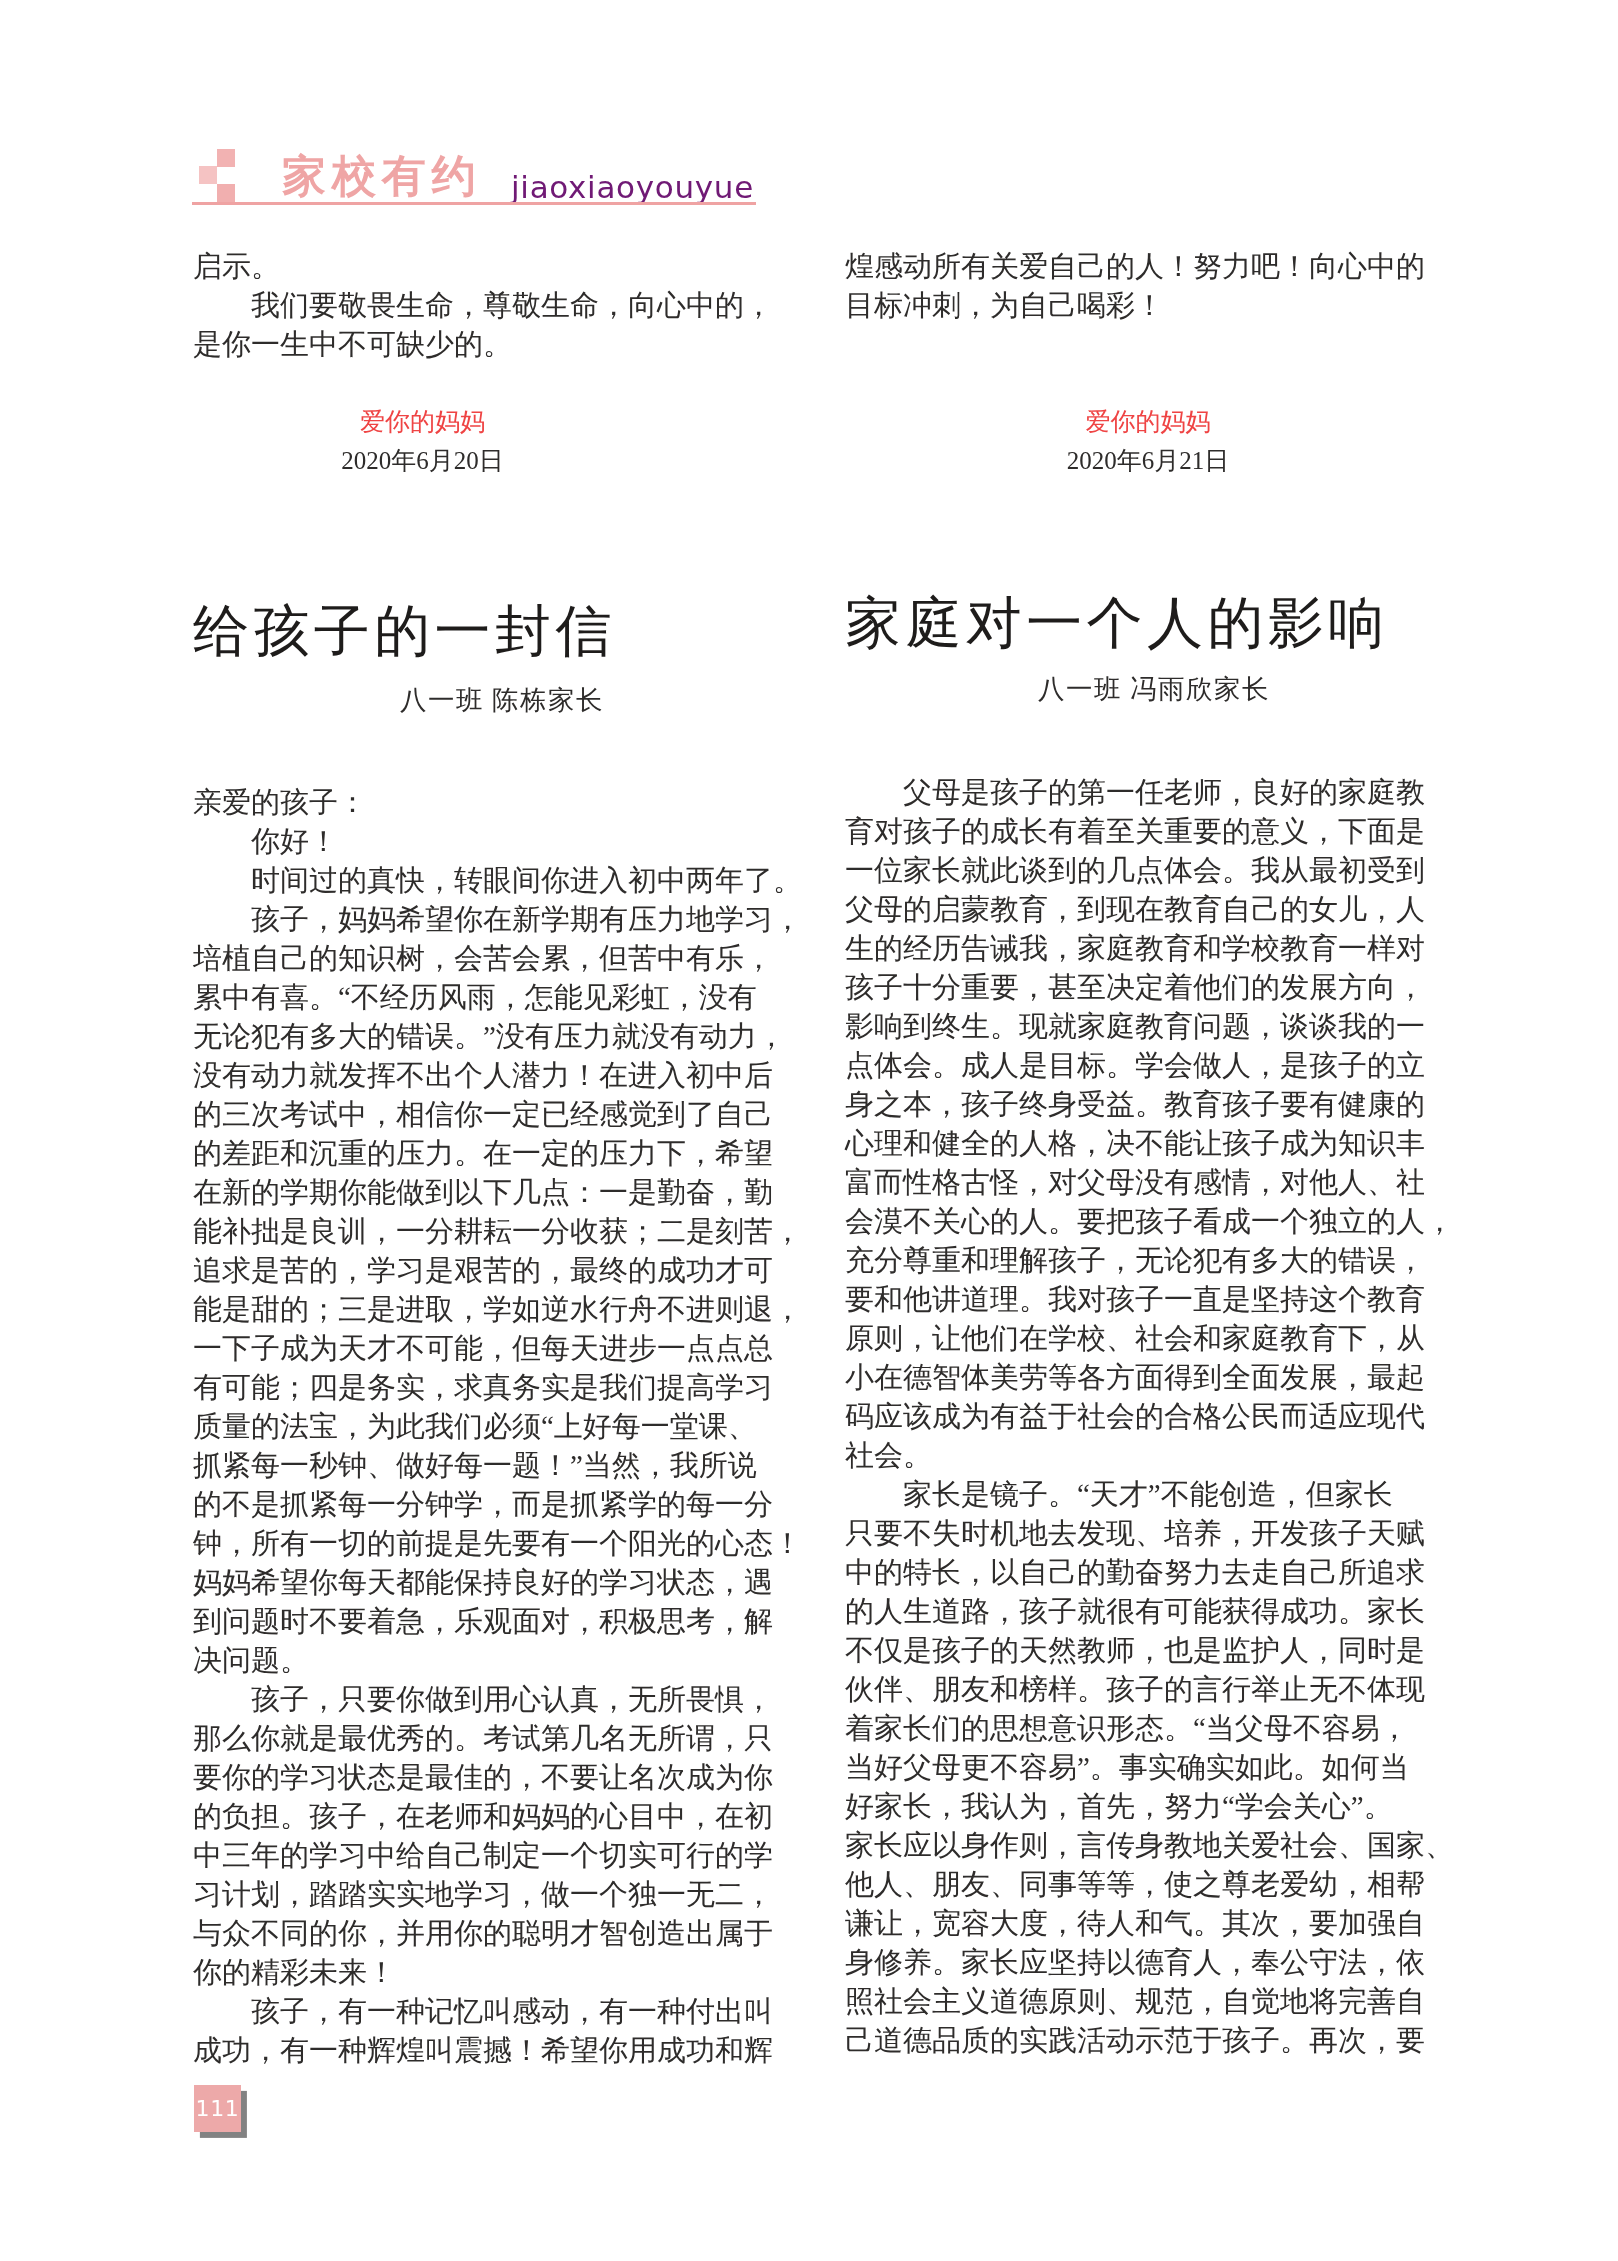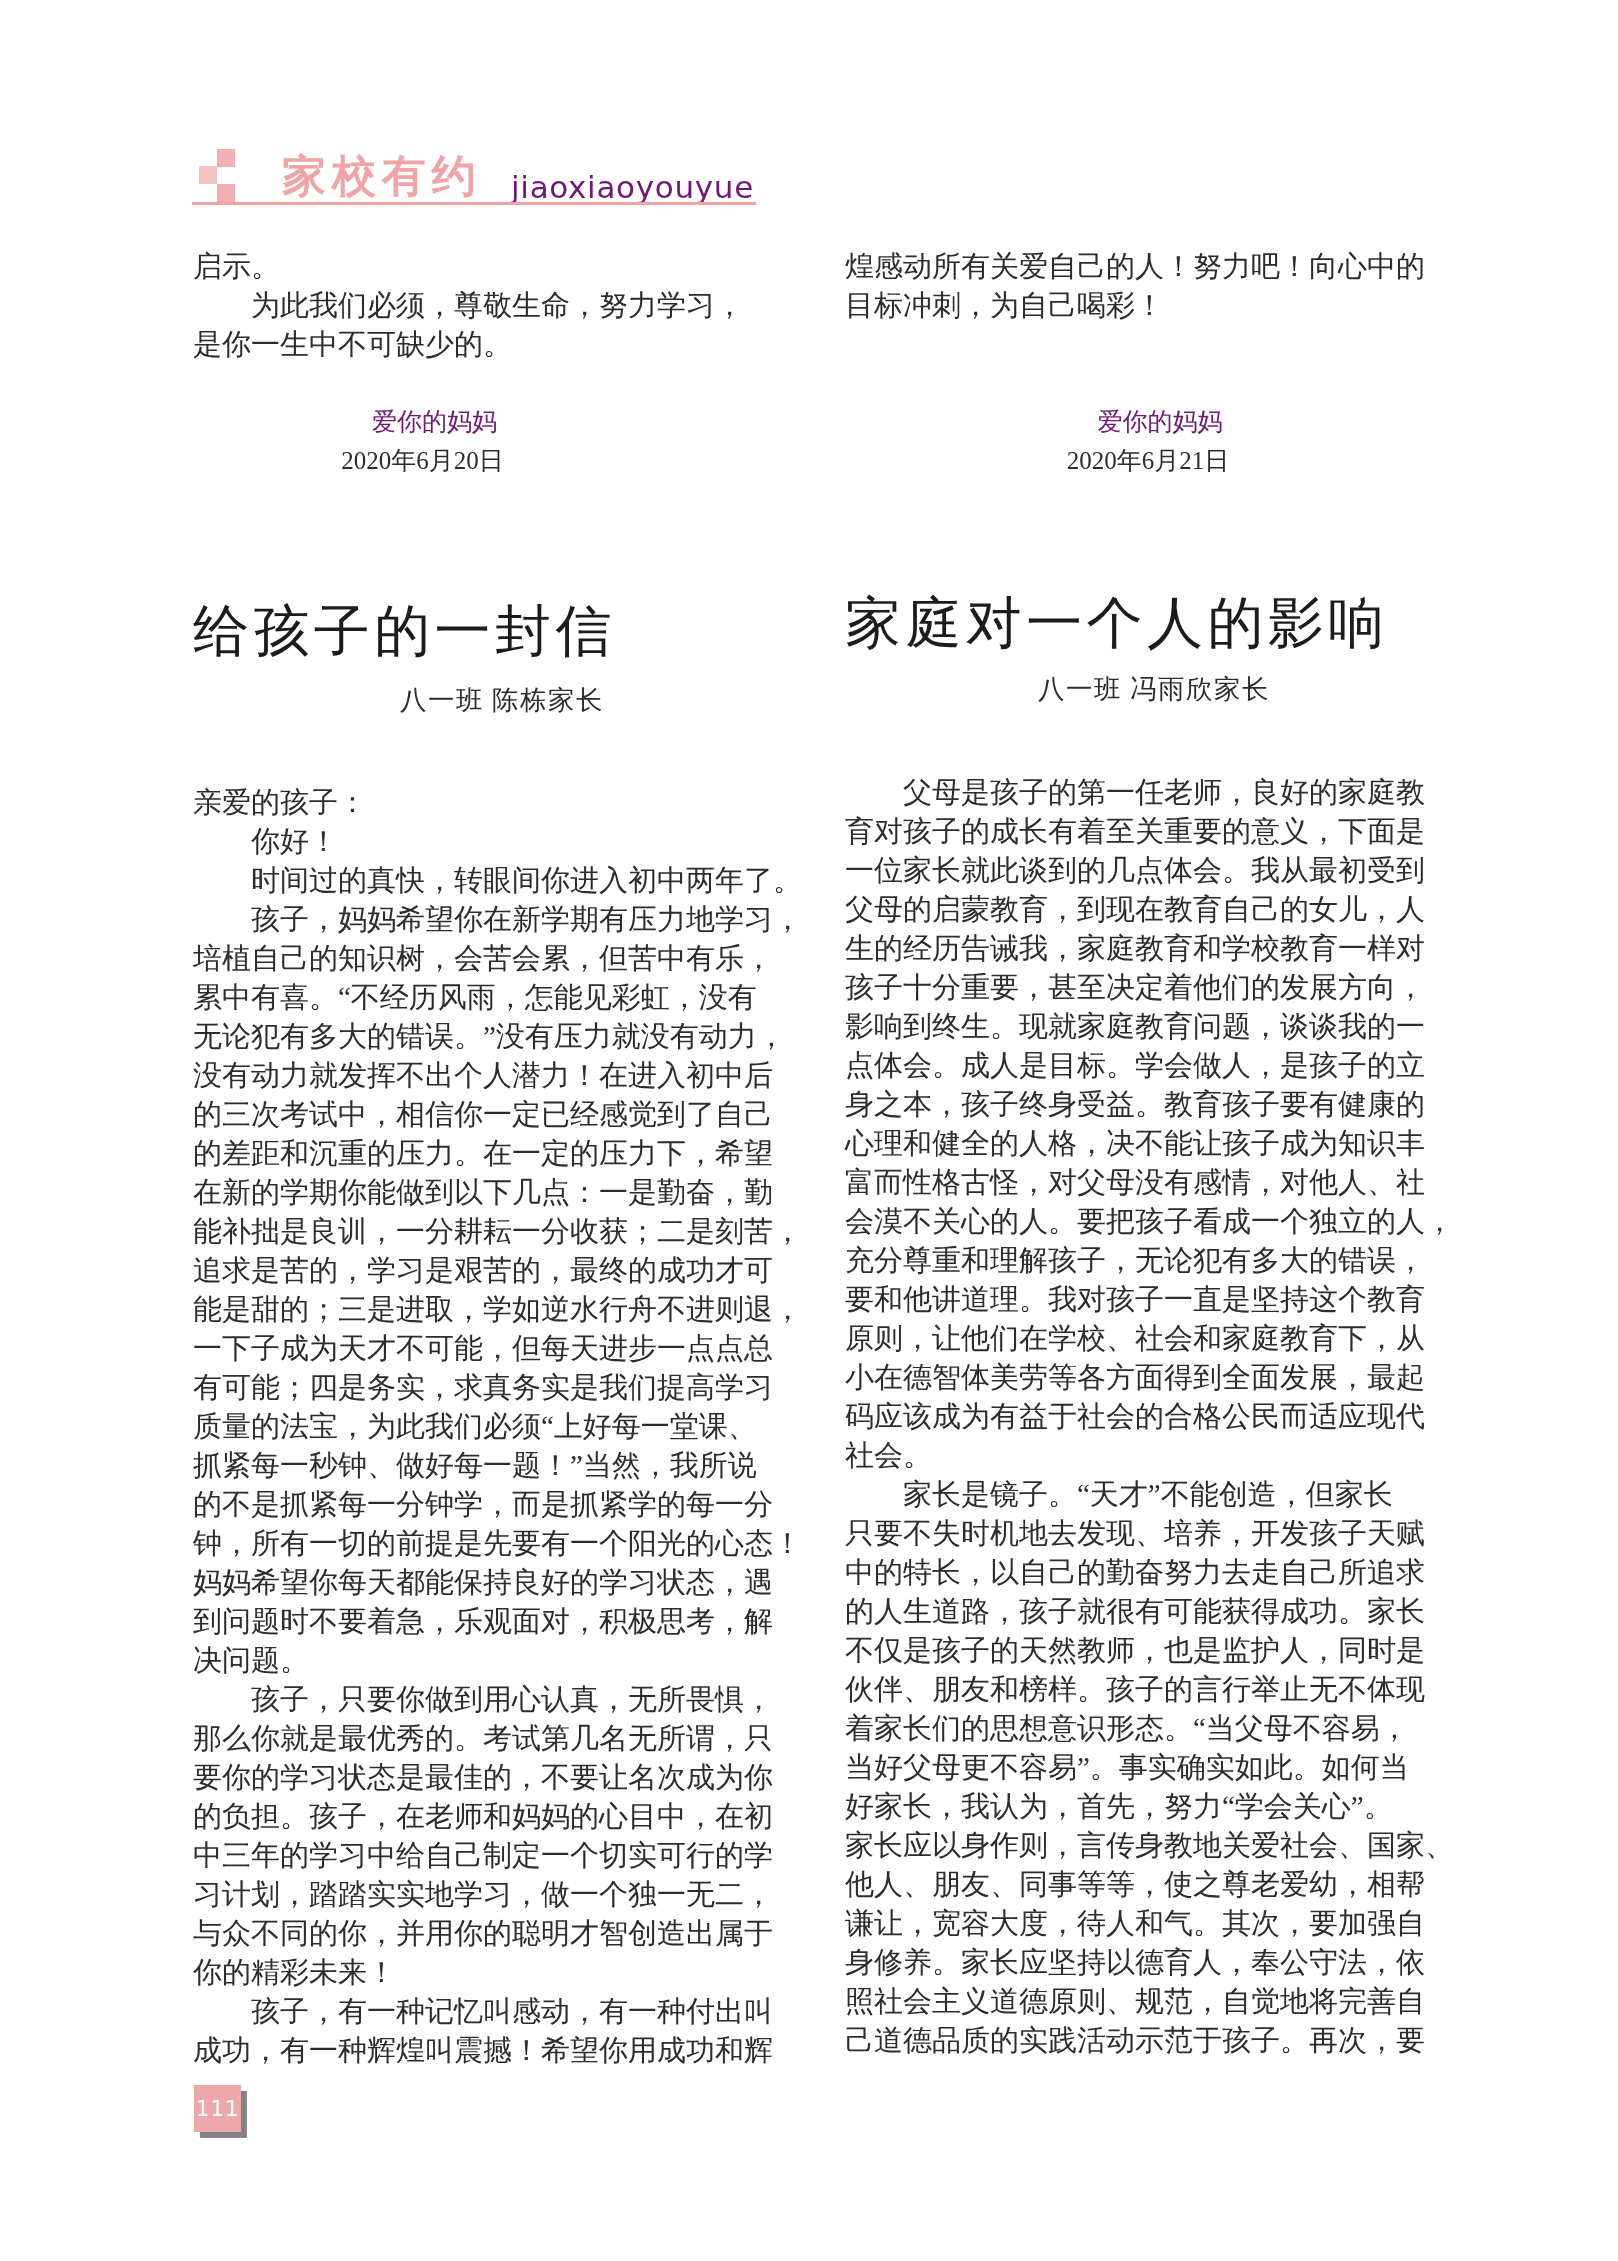--- a/index.html
+++ b/index.html
@@ -13,22 +13,22 @@
   .hdr-pinyin{position:absolute;left:511px;top:171px;font-size:31px;color:#701a75;
               font-family:"DejaVu Sans","Liberation Sans",sans-serif;letter-spacing:0.7px;
               line-height:32px;white-space:nowrap;}
   .hdr-line{position:absolute;left:192px;top:202px;width:564px;height:2.9px;background:#efa3a3;}
   
   .col{position:absolute;top:0;width:618px;height:2261px;}
   .col-left{left:193px;}
   .col-right{left:845px;}
   .line{height:39px;line-height:39px;font-size:29px;color:#2e2c2b;white-space:nowrap;}
   .intro{position:absolute;top:247px;left:0;width:618px;}
-  .sig{position:absolute;top:403px;left:12px;text-align:center;font-size:25px;line-height:38px;
-       color:#701a75;white-space:nowrap;}
+  .sig{position:absolute;top:403px;left:0;text-align:center;font-size:25px;line-height:38px;
+       color:#ef4444;white-space:nowrap;}
   .date{position:absolute;top:442px;left:0;text-align:center;font-size:25px;line-height:38px;
         color:#2e2c2b;white-space:nowrap;}
   .sig-w-left{width:459px;}
   .sig-w-right{width:606px;}
   .art-title{position:absolute;left:0;width:618px;text-align:left;font-size:56px;
              font-weight:normal;color:#1e1c1b;line-height:59px;letter-spacing:4.4px;white-space:nowrap;}
   .t-left{top:602px;}
   .t-right{top:594px;}
   .art-author{position:absolute;left:0;width:618px;text-align:center;font-size:26.5px;
               color:#2e2c2b;line-height:34px;letter-spacing:1.5px;white-space:nowrap;}
@@ -54,21 +54,21 @@
       <span class="logo-sq" style="left:217px;top:184px;width:18.4px;height:18.4px;background:#f1afaf;"></span>
     </span>
     <div class="hdr-title">家校有约</div>
     <div class="hdr-pinyin">jiaoxiaoyouyue</div>
     <div class="hdr-line"></div>
   </div>
 
   <div class="col col-left">
     <div class="intro">
         <div class="line">启示。</div>
-        <div class="line">　　为此我们必须，尊敬生命，努力学习，</div>
+        <div class="line">　　我们要敬畏生命，尊敬生命，向心中的，</div>
         <div class="line">是你一生中不可缺少的。</div>
       </div>
     <div class="sig sig-w-left">爱你的妈妈</div>
     <div class="date sig-w-left">2020年6月20日</div>
     <div class="art-title t-left">给孩子的一封信</div>
     <div class="art-author a-left">八一班 陈栋家长</div>
     <div class="body-text b-left">
         <div class="line">亲爱的孩子：</div>
         <div class="line">　　你好！</div>
         <div class="line">　　时间过的真快，转眼间你进入初中两年了。</div>

